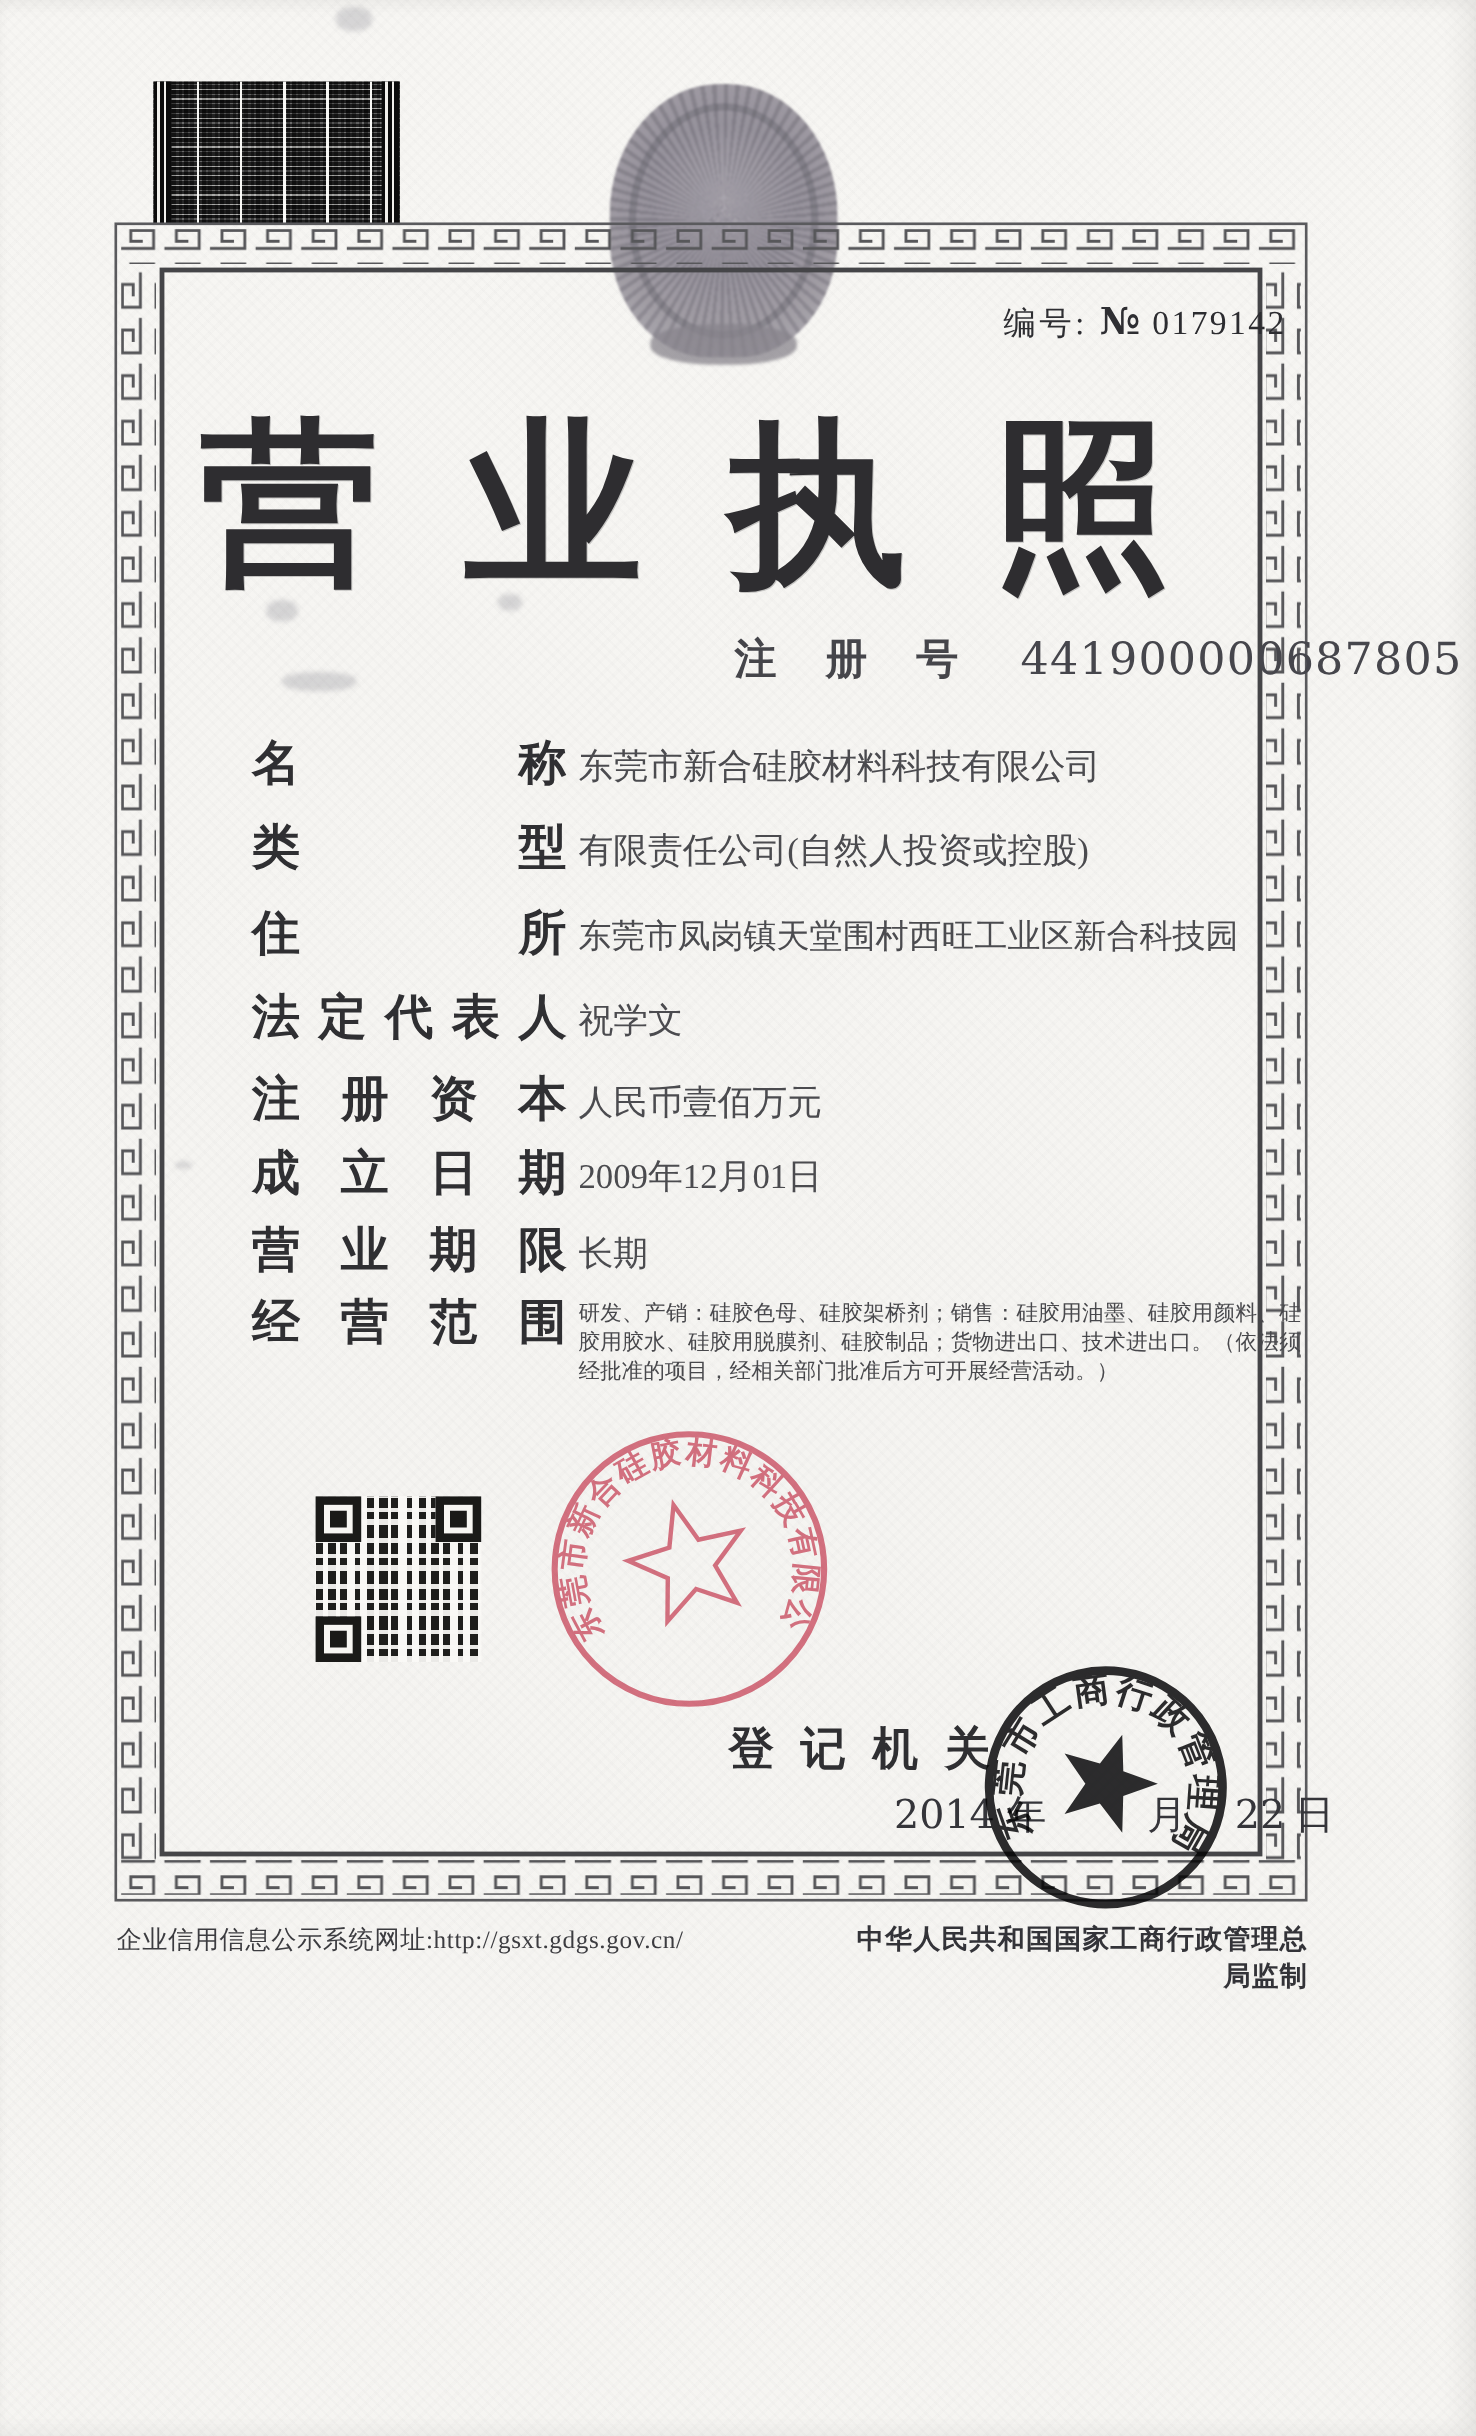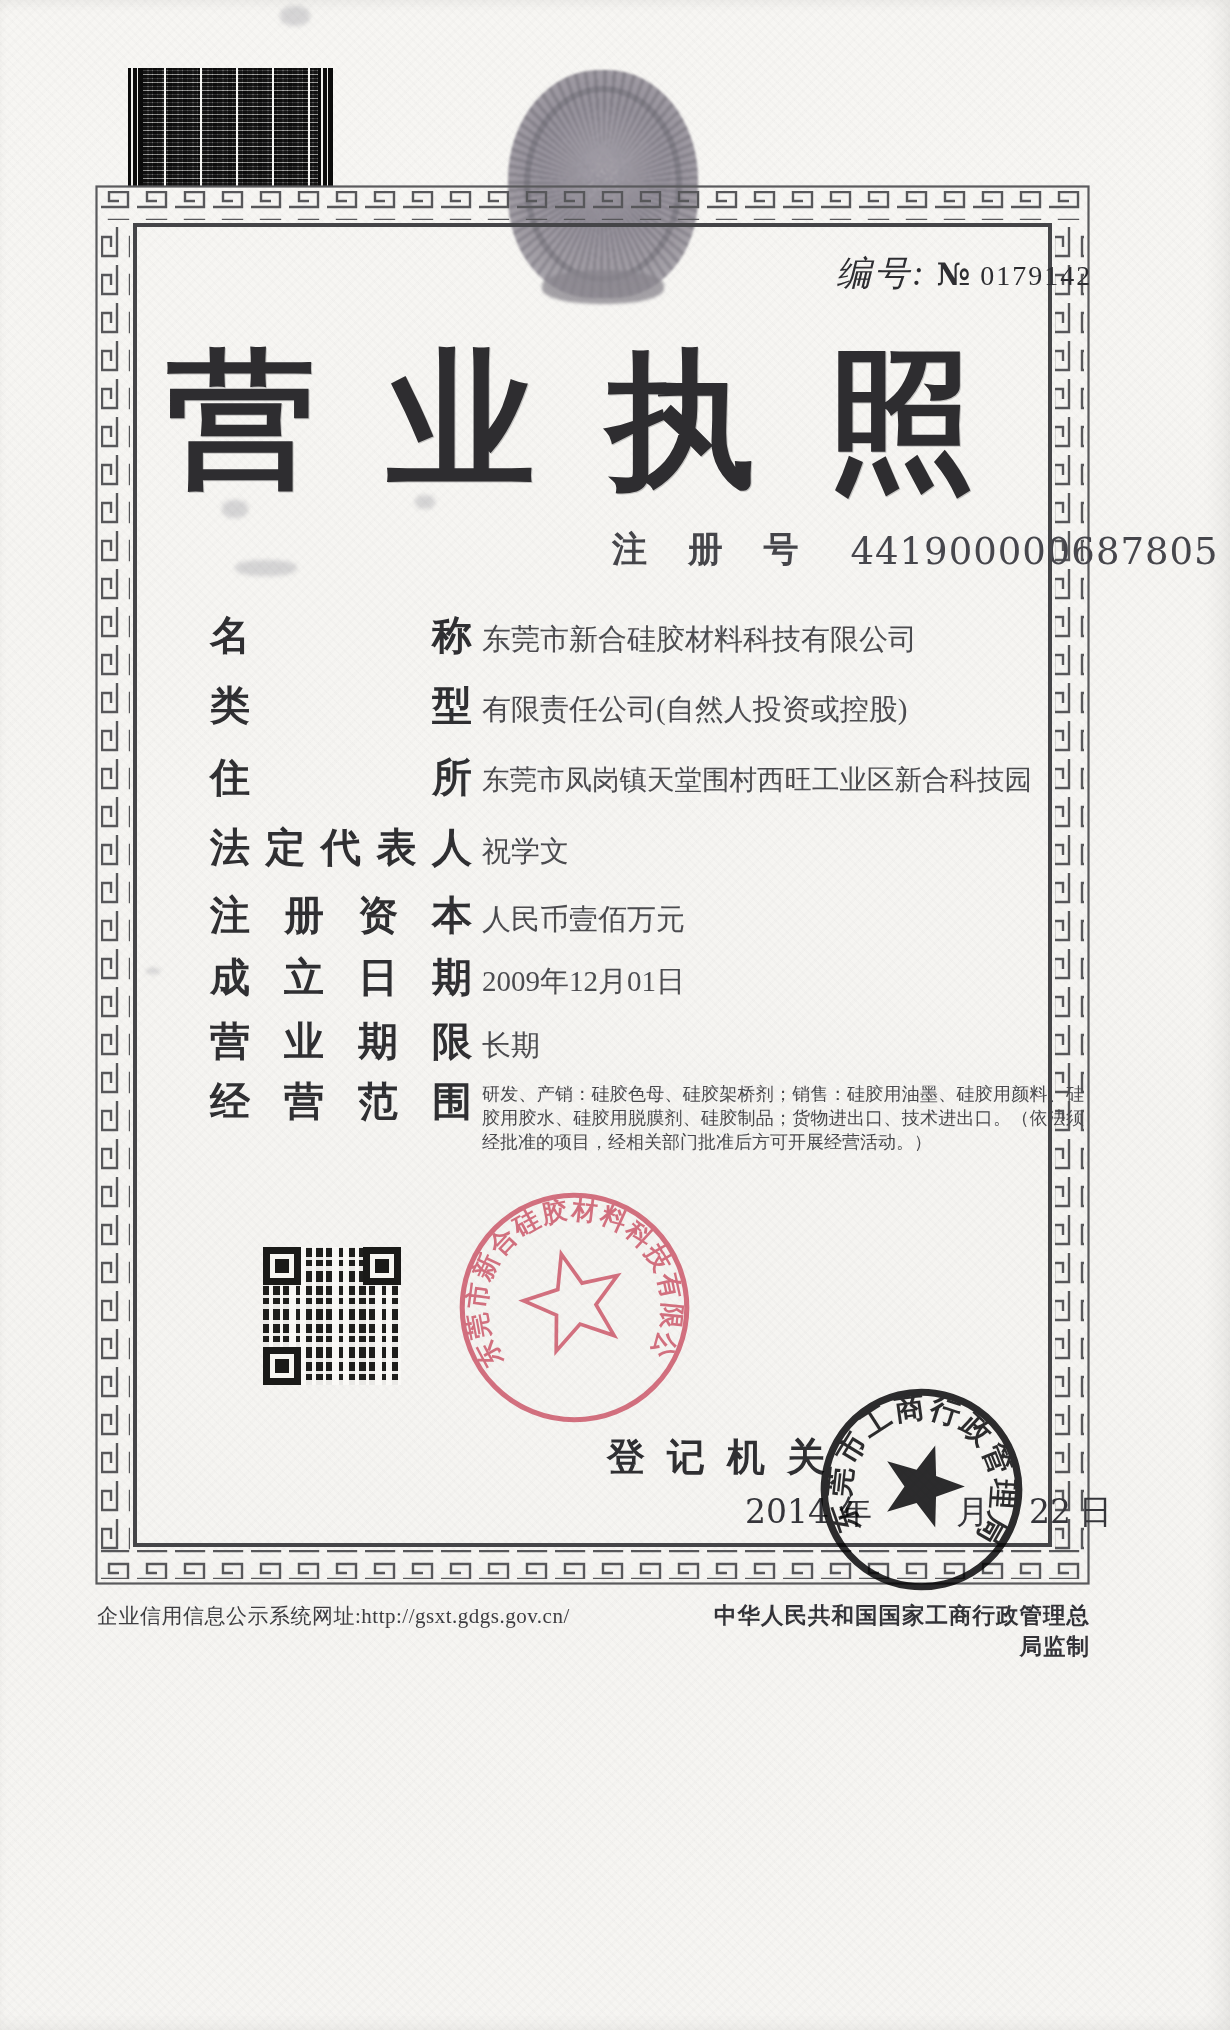--- a/index.html
+++ b/index.html
@@ -40,35 +40,35 @@
       radial-gradient(circle at 50% 42%, #9a95a0 0%, #827d89 38%, #8d8892 62%, #9b97a0 85%, #aaa6ae 100%);
     opacity:.88; filter:blur(.8px) contrast(.98);
   }
   .emblem::before{content:"";position:absolute;inset:16px;border-radius:50%;
     border:6px solid rgba(60,58,70,.30);}
   .emblem::after{content:"";position:absolute;left:34px;right:34px;bottom:-6px;height:34px;
     border-radius:45%;background:rgba(120,116,126,.75);filter:blur(1px);}
 
   
   .serial{left:836px; top:250px; display:flex; align-items:baseline; gap:10px; color:#2e2e32;}
-  .serial .lab{font-size:35px; letter-spacing:3px;font-style:italic;}
+  .serial .lab{font-size:27px; letter-spacing:3px;}
   .serial .no{font-size:31px; font-weight:bold; font-family:"DejaVu Serif", serif;}
   .serial .digits{font-size:28px; font-family:Liberation Serif, serif; letter-spacing:2px; color:#2c2c30;}
 
   
   .title{
     left:95px; top:322px; width:995px; 
     font-size:148px; font-weight:900; color:#2e2d30;
     letter-spacing:72px; padding-left:72px; box-sizing:border-box;
     text-shadow:1px 1px 0 rgba(110,110,110,.35);
     font-family:"Liberation Serif", serif;
   }
 
   
-  .regno{left:612px; top:526px; display:flex; align-items:flex-end; gap:36px;}
+  .regno{left:612px; top:526px; display:flex; align-items:center; gap:36px;}
   .regno .lab{font-size:35px; font-weight:600; letter-spacing:16px; color:#45454a;}
   .regno .num{font-size:37px; color:#46464c; font-family:"DejaVu Serif", serif; letter-spacing:1px;}
 
   
   .field-row{position:absolute; left:210px; width:880px; height:52px;}
   .field-label{
     position:absolute; left:0; top:0; width:262px;
     font-size:40px; font-weight:700; color:#2f2f32; line-height:1.1;
     font-family:"Liberation Serif", serif;
   }

